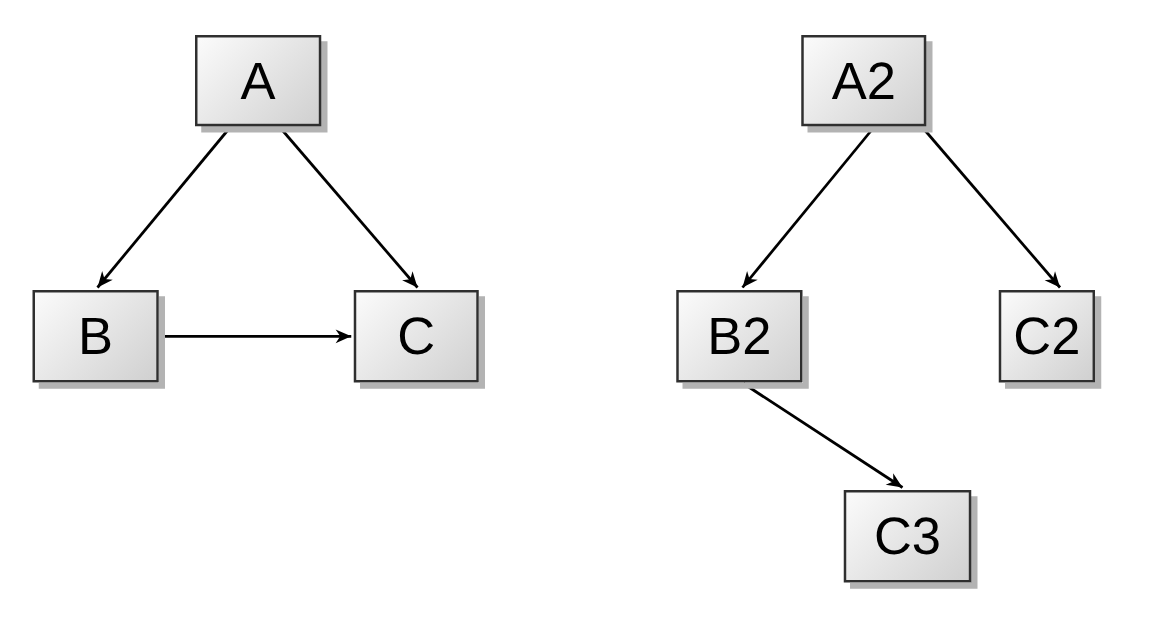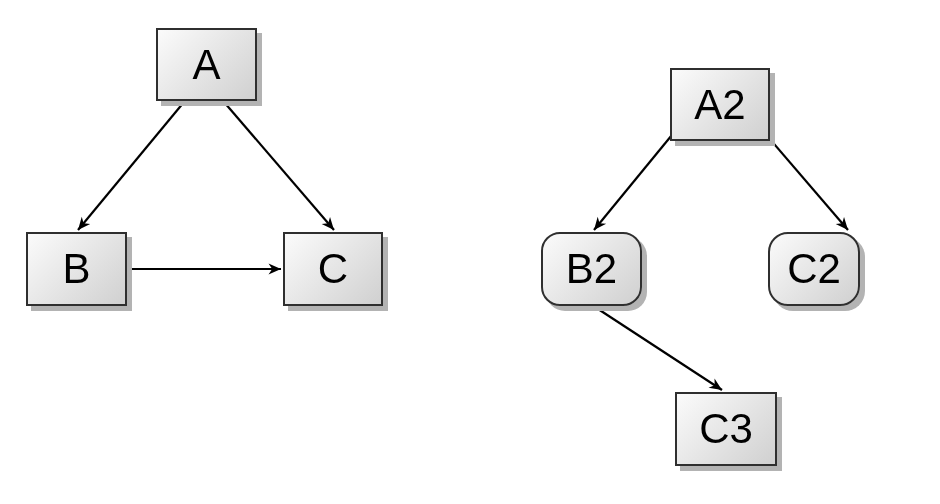--- a/index.html
+++ b/index.html
@@ -68,25 +68,25 @@
 
 <div class="node" style="left: 156px; top: 28px; width: 101px; height: 73px;">
       <span class="node-label">A</span>
     </div>
     <div class="node" style="left: 26px; top: 232px; width: 101px; height: 74px;">
       <span class="node-label">B</span>
     </div>
     <div class="node" style="left: 283px; top: 232px; width: 100px; height: 74px;">
       <span class="node-label">C</span>
     </div>
-    <div class="node" style="left: 670px; top: 28px; width: 100px; height: 73px; margin-top: 40px;">
+    <div class="node" style="left: 641px; top: 28px; width: 100px; height: 73px;">
       <span class="node-label">A2</span>
     </div>
-    <div class="node" style="left: 541px; top: 232px; width: 101px; height: 74px; border-radius: 19px;">
+    <div class="node" style="left: 541px; top: 232px; width: 101px; height: 74px;">
       <span class="node-label">B2</span>
     </div>
-    <div class="node" style="left: 768px; top: 232px; width: 92px; height: 74px; border-radius: 20px;">
+    <div class="node" style="left: 799px; top: 232px; width: 77px; height: 74px;">
       <span class="node-label">C2</span>
     </div>
     <div class="node" style="left: 675px; top: 392px; width: 102px; height: 74px; text-align: right;">
       <span class="node-label">C3</span>
     </div>
   </div>
 
 </body></html>

